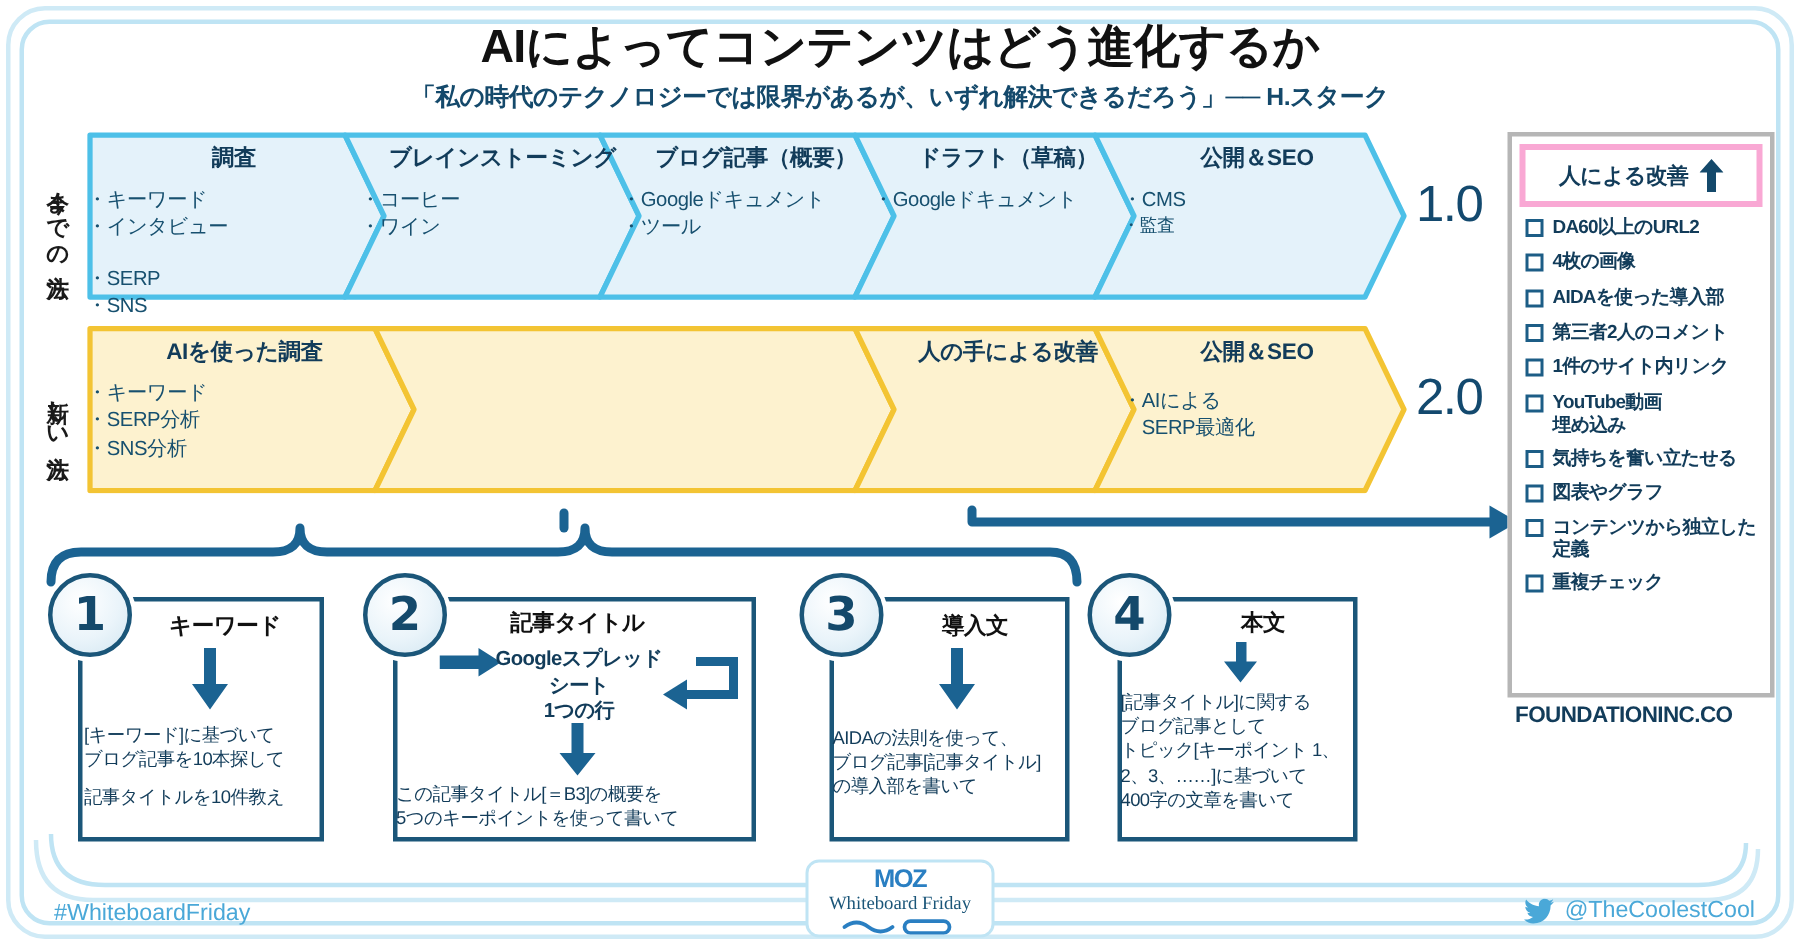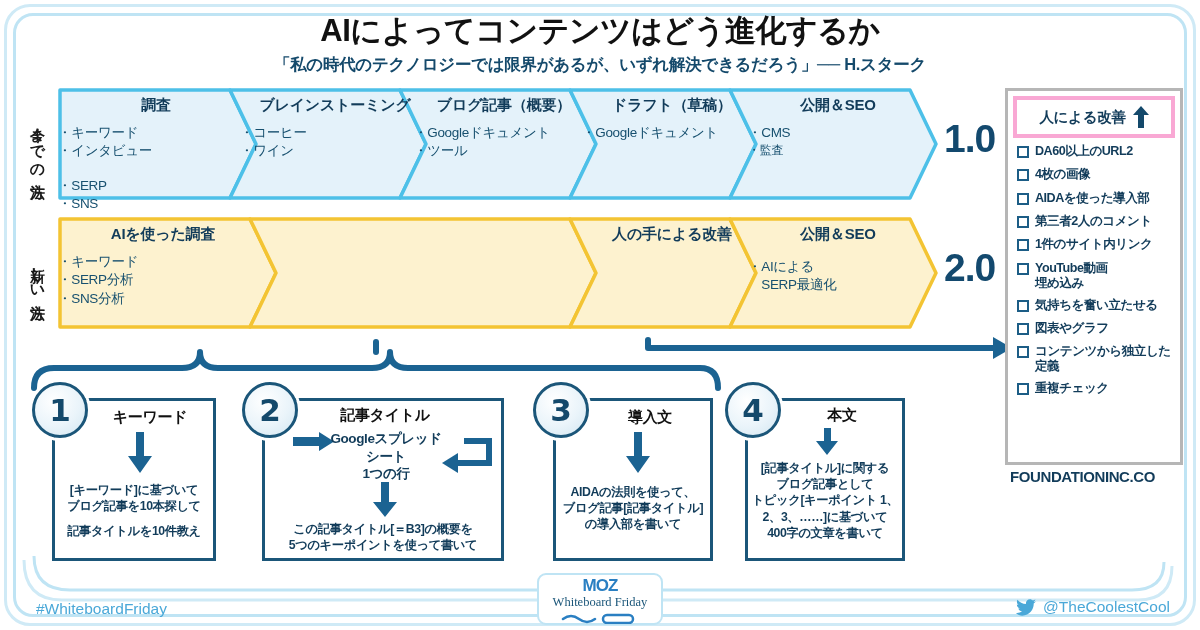--- a/index.html
+++ b/index.html
@@ -56,21 +56,21 @@
     margin-top: 8px; letter-spacing: -0.2px; white-space: nowrap;
   }
   .cell-body {
     margin-top: 9px; font-size: 13.5px; color: #17506f; line-height: 1.36;
     letter-spacing: -0.3px;
   }
   .cell-body .cols { display: flex; justify-content: center; gap: 16px; flex-direction: column; }
   .cell-body .col { text-align: left; }
   .cell-body .row-line { white-space: nowrap; }
   .ver {
-    position: absolute; font-size: 39px; font-weight: 700; color: #13496e;
+    position: absolute; font-size: 34px; font-weight: 400; color: #13496e;
     letter-spacing: -1px;
   }
   #ver-1 { left: 944px; top: 117px; }
   #ver-2 { left: 944px; top: 246px; }
 
   
   .checklist {
     position: absolute; left: 1005px; top: 88px; width: 178px; height: 377px;
     border: 3px solid #b6b6b6; background: #ffffff; padding: 5px;
   }
@@ -111,22 +111,22 @@
     border: 3px solid #1b5679; box-shadow: 0 0 0 3px #ffffff;
     display: flex; align-items: center; justify-content: center;
     font-size: 31px; font-weight: 700; color: #14496b; z-index: 5;
     font-family: "DejaVu Sans", sans-serif;
   }
   .step-head {
     position: absolute; font-size: 15px; font-weight: 700; color: #111;
     text-align: center; letter-spacing: -0.3px; white-space: nowrap;
   }
   .step-text {
-    position: absolute; font-size: 12.3px; color: #123c5a; font-weight: 700;
-    text-align: center; line-height: 1.32; letter-spacing: -0.4px;
+    position: absolute; font-size: 12.3px; color: #123c5a; font-weight: 400;
+    text-align: left; line-height: 1.32; letter-spacing: -0.4px;
   }
   .step-mid {
     position: absolute; font-size: 13.5px; color: #123c5a; font-weight: 700;
     text-align: center; line-height: 1.3; letter-spacing: -0.4px;
   }
 
   
   .hashtag {
     position: absolute; left: 36px; top: 600px; font-size: 15.5px;
     color: #4aa8d8; font-weight: 400; letter-spacing: 0px;

